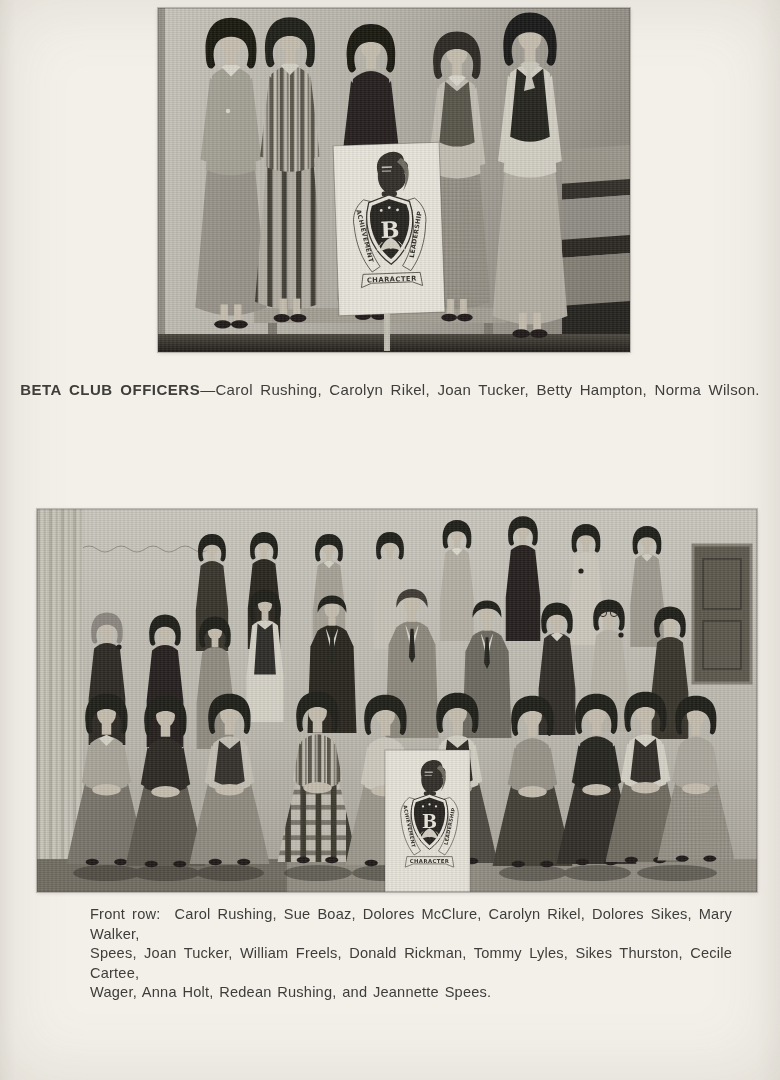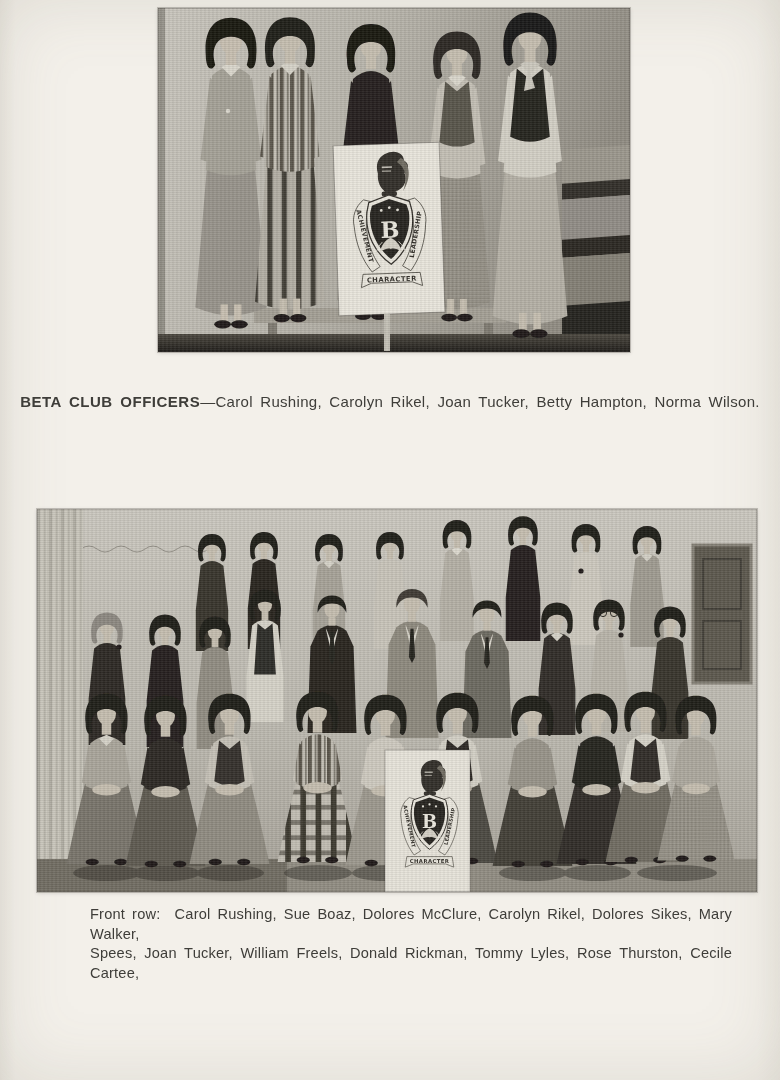--- a/index.html
+++ b/index.html
@@ -15,21 +15,21 @@
   .grain{
     position:absolute;inset:0;pointer-events:none;
     background:
       repeating-linear-gradient(0deg, rgba(250,248,242,.055) 0 1px, rgba(40,36,30,.055) 1px 2px),
       repeating-linear-gradient(90deg, rgba(250,248,242,.035) 0 2px, rgba(40,36,30,.035) 2px 4px);
   }
   .photo-officers{left:158px;top:8px;width:472px;height:344px;}
   .photo-group{left:37px;top:509px;width:720px;height:383px;}
 
   .caption-officers{
-    position:absolute;left:0;top:393px;width:780px;text-align:center;
+    position:absolute;left:0;top:381px;width:780px;text-align:center;
     color:#3e3d39;font-size:15px;letter-spacing:.3px;word-spacing:3px;white-space:pre-wrap;
   }
   .caption-officers .cap-title{font-weight:700;letter-spacing:.5px;}
   .caption-group{
     position:absolute;left:84px;top:905px;width:648px;color:#3e3d39;
     font-size:14.6px;line-height:19.6px;letter-spacing:.2px;word-spacing:1.5px;
   }
   .cap-line{white-space:pre-wrap;text-align:justify;text-align-last:justify;margin-left:6px;}
   .cap-line:last-child{text-align-last:left;}
 
@@ -294,16 +294,17 @@
           <text class="crest-char" x="50" y="131">CHARACTER</text>
         </g>
       </g>
       <rect width="720" height="383" fill="none" stroke="rgba(30,28,24,.4)"></rect>
     </svg>
     <div class="grain"></div>
   </div>
 
   <div class="caption-group">
     <div class="cap-line">Front row:  Carol Rushing, Sue Boaz, Dolores McClure, Carolyn Rikel, Dolores Sikes, Mary Walker,</div>
-    <div class="cap-line">Spees, Joan Tucker, William Freels, Donald Rickman, Tommy Lyles, Rose Thurston, Cecile Cartee,</div>
+    <div class="cap-line">Spees, Joan Tucker, William Freels, Donald Rickman, Tommy Lyles, Sikes Thurston, Cecile Cartee,</div>
+    <div class="cap-line">Wager, Anna Holt, Redean Rushing, and Jeannette Spees.</div>
   </div>
 
 </div>
 
 </body></html>

